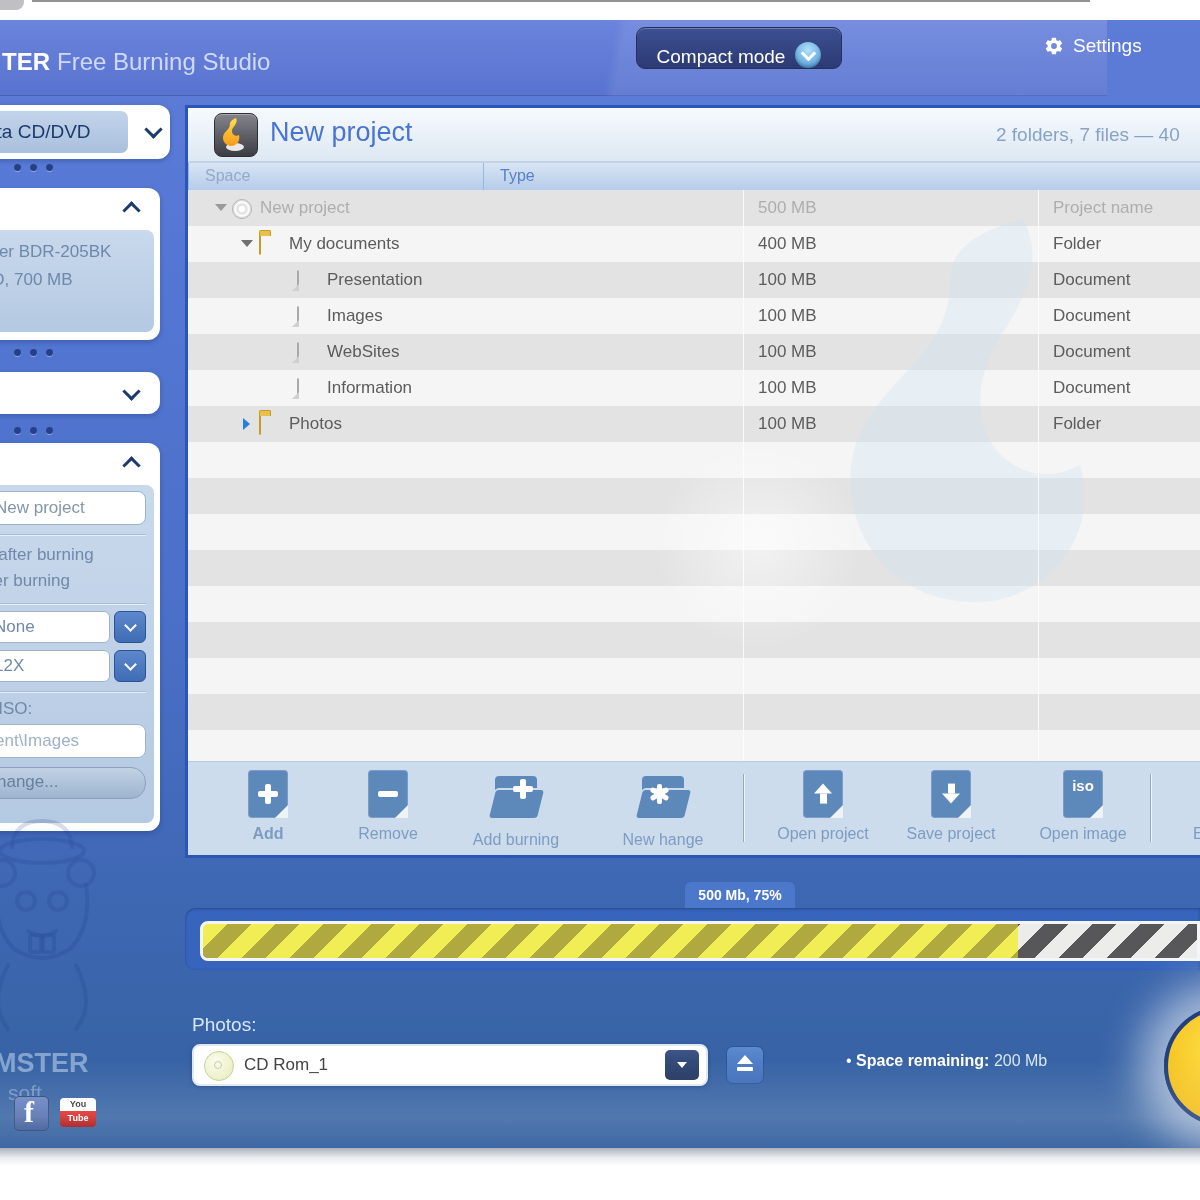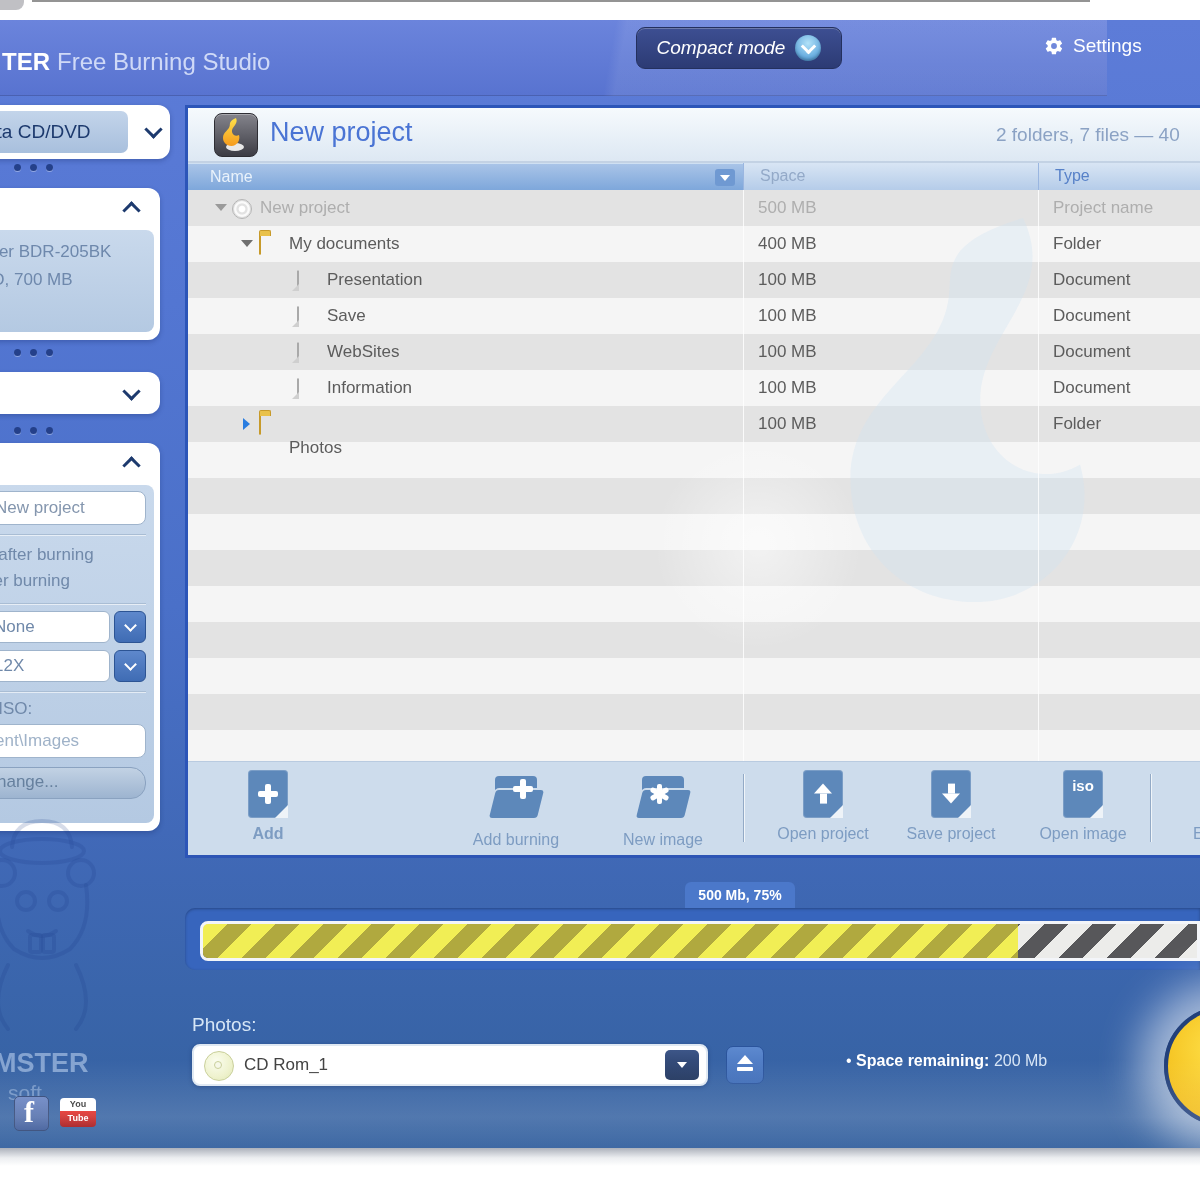--- a/index.html
+++ b/index.html
@@ -24,21 +24,21 @@
     background:linear-gradient(180deg,#6b84dc,#5873d0);
     box-shadow:inset 0 -1px 0 rgba(0,0,0,.15);}
   .header::after{content:'';position:absolute;inset:0;
     background:linear-gradient(100deg,rgba(255,255,255,0) 55%,rgba(255,255,255,.08) 56%);}
   .app-title{left:2px;top:28px;font-size:24px;color:#fff;white-space:nowrap;z-index:2;}
   .app-title .bold{font-weight:bold;}
   .app-title .rest{color:rgba(235,241,255,.8);margin-left:7px;}
   .compact-btn{left:636px;top:7px;width:204px;height:40px;z-index:2;
     background:linear-gradient(180deg,#3d4f92,#2c3b74);border:1px solid #24305e;border-radius:9px;
     box-shadow:inset 0 1px 0 rgba(255,255,255,.25);color:#fff;font-size:19px;
-    display:flex;align-items:center;justify-content:center;gap:10px;cursor:pointer;font-style:italic;}
+    display:flex;align-items:flex-end;justify-content:center;gap:10px;cursor:pointer;}
   .chev-circle{width:26px;height:26px;border-radius:50%;position:relative;
     background:radial-gradient(circle at 50% 32%,#b2e2f8,#5fa6dc 72%,#4a90cc);
     box-shadow:inset 0 -2px 3px rgba(0,0,0,.25);}
   .chev-circle .cv{position:absolute;left:8px;top:6px;width:8px;height:8px;
     border-right:3px solid #fff;border-bottom:3px solid #fff;transform:rotate(45deg);}
   .settings{left:1044px;top:15px;display:flex;gap:9px;align-items:center;color:#fff;font-size:19px;z-index:2;cursor:pointer;}
 
   
   .media-select{left:-30px;top:85px;width:200px;height:54px;background:#fff;border-radius:12px;
     box-shadow:0 2px 5px rgba(20,40,100,.3);}
@@ -328,26 +328,20 @@
               </defs>
             <ellipse cx="20" cy="33" rx="9" ry="4" fill="#e8e8e8"></ellipse>
             <path d="M21 4c3 6-5 9-4 14 .7 3.4 4.2 4.8 7 3 1.6 5-2 11-7.6 11-5 0-8.4-3.6-8.4-8.2 0-6 6.3-7.6 6.8-12.6.2-2-.3-4.2 6.2-7.2z" fill="url(#fg)"></path>
           </svg>
         </div>
         <div class="mp-title">New project</div>
         <div class="mp-summary">2 folders, 7 files — 40</div>
       </div>
 
       <div class="tbl-hdr">
-        <div class="th th-name">
-          <span>Name</span>
-          <span class="sort-box">
-              <i class="tri-dn-w"></i>
-            </span>
-        </div>
         <div class="th th-size">Space</div>
         <div class="th th-type">Type</div>
       </div>
 
       <div class="rows">
         <div class="wm-circle"></div>
         <svg class="wm-flame" viewBox="0 0 300 420">
           <path d="M150 10c30 62-42 92-32 152 7 40 46 56 76 38 16 56-26 106-81 106-55 0-96-40-96-95 0-66 71-86 76-142 2-20-5-40 57-59z" fill="rgba(205,225,243,.55)"></path>
         </svg>
         <div class="colline" style="left:555px;"></div>
@@ -372,58 +366,68 @@
           <span class="cell-type">Folder</span>
         </div>
         <div class="row" style="top:72px;">
           <span class="ic ic-doc" style="left:109px;"></span>
           <span class="lab" style="left:139px;">Presentation</span>
           <span class="cell-size">100 MB</span>
           <span class="cell-type">Document</span>
         </div>
         <div class="row" style="top:108px;">
           <span class="ic ic-doc" style="left:109px;"></span>
-          <span class="lab" style="left:139px;">Save</span>
+          <span class="lab" style="left:139px;">Images</span>
           <span class="cell-size">100 MB</span>
           <span class="cell-type">Document</span>
         </div>
         <div class="row" style="top:144px;">
           <span class="ic ic-doc" style="left:109px;"></span>
           <span class="lab" style="left:139px;">WebSites</span>
           <span class="cell-size">100 MB</span>
           <span class="cell-type">Document</span>
         </div>
         <div class="row" style="top:180px;">
           <span class="ic ic-doc" style="left:109px;"></span>
           <span class="lab" style="left:139px;">Information</span>
           <span class="cell-size">100 MB</span>
           <span class="cell-type">Document</span>
         </div>
         <div class="row" style="top:216px;">
           <span class="exp" style="left:55px;">
               <i class="tri-rt-b" style="display:block;"></i>
             </span>
           <span class="ic ic-folder" style="left:71px;"></span>
-          <span class="lab" style="left:101px;margin-top:24px;">Photos</span>
+          <span class="lab" style="left:101px;">Photos</span>
           <span class="cell-size">100 MB</span>
           <span class="cell-type">Folder</span>
         </div>
       </div>
 
       <div class="toolbar">
         <div class="tb" style="left:25px;font-weight:bold;">
           <div class="ico">
               <div class="tdoc">
                 <div class="g-plus">
                   <div class="h"></div>
                   <div class="v"></div>
                 </div>
               </div>
             </div>
           <div class="tlbl">Add</div>
+        </div>
+        <div class="tb" style="left:145px;">
+          <div class="ico">
+              <div class="tdoc">
+                <div class="g-minus">
+                  <div class="h"></div>
+                </div>
+              </div>
+            </div>
+          <div class="tlbl">Remove</div>
         </div>
         <div class="tb" style="left:273px;">
           <div class="ico">
               <div class="tfold">
                 <div class="back"></div>
                 <div class="front"></div>
                 <div class="fg">
                   <div class="g-plus" style="position:relative;transform:none;">
                     <div class="h"></div>
                     <div class="v"></div>
@@ -440,21 +444,21 @@
                 <div class="front"></div>
                 <div class="fg" style="top:8px;">
                   <div class="g-star">
                     <i></i>
                     <i></i>
                     <i></i>
                   </div>
                 </div>
               </div>
             </div>
-          <div class="tlbl">New image</div>
+          <div class="tlbl">New hange</div>
         </div>
         <div class="tsep" style="left:555px;"></div>
         <div class="tb" style="left:580px;">
           <div class="ico">
               <div class="tdoc">
                 <div class="g-arrow">
                   <div class="head-up"></div>
                   <div class="stem"></div>
                 </div>
               </div>

